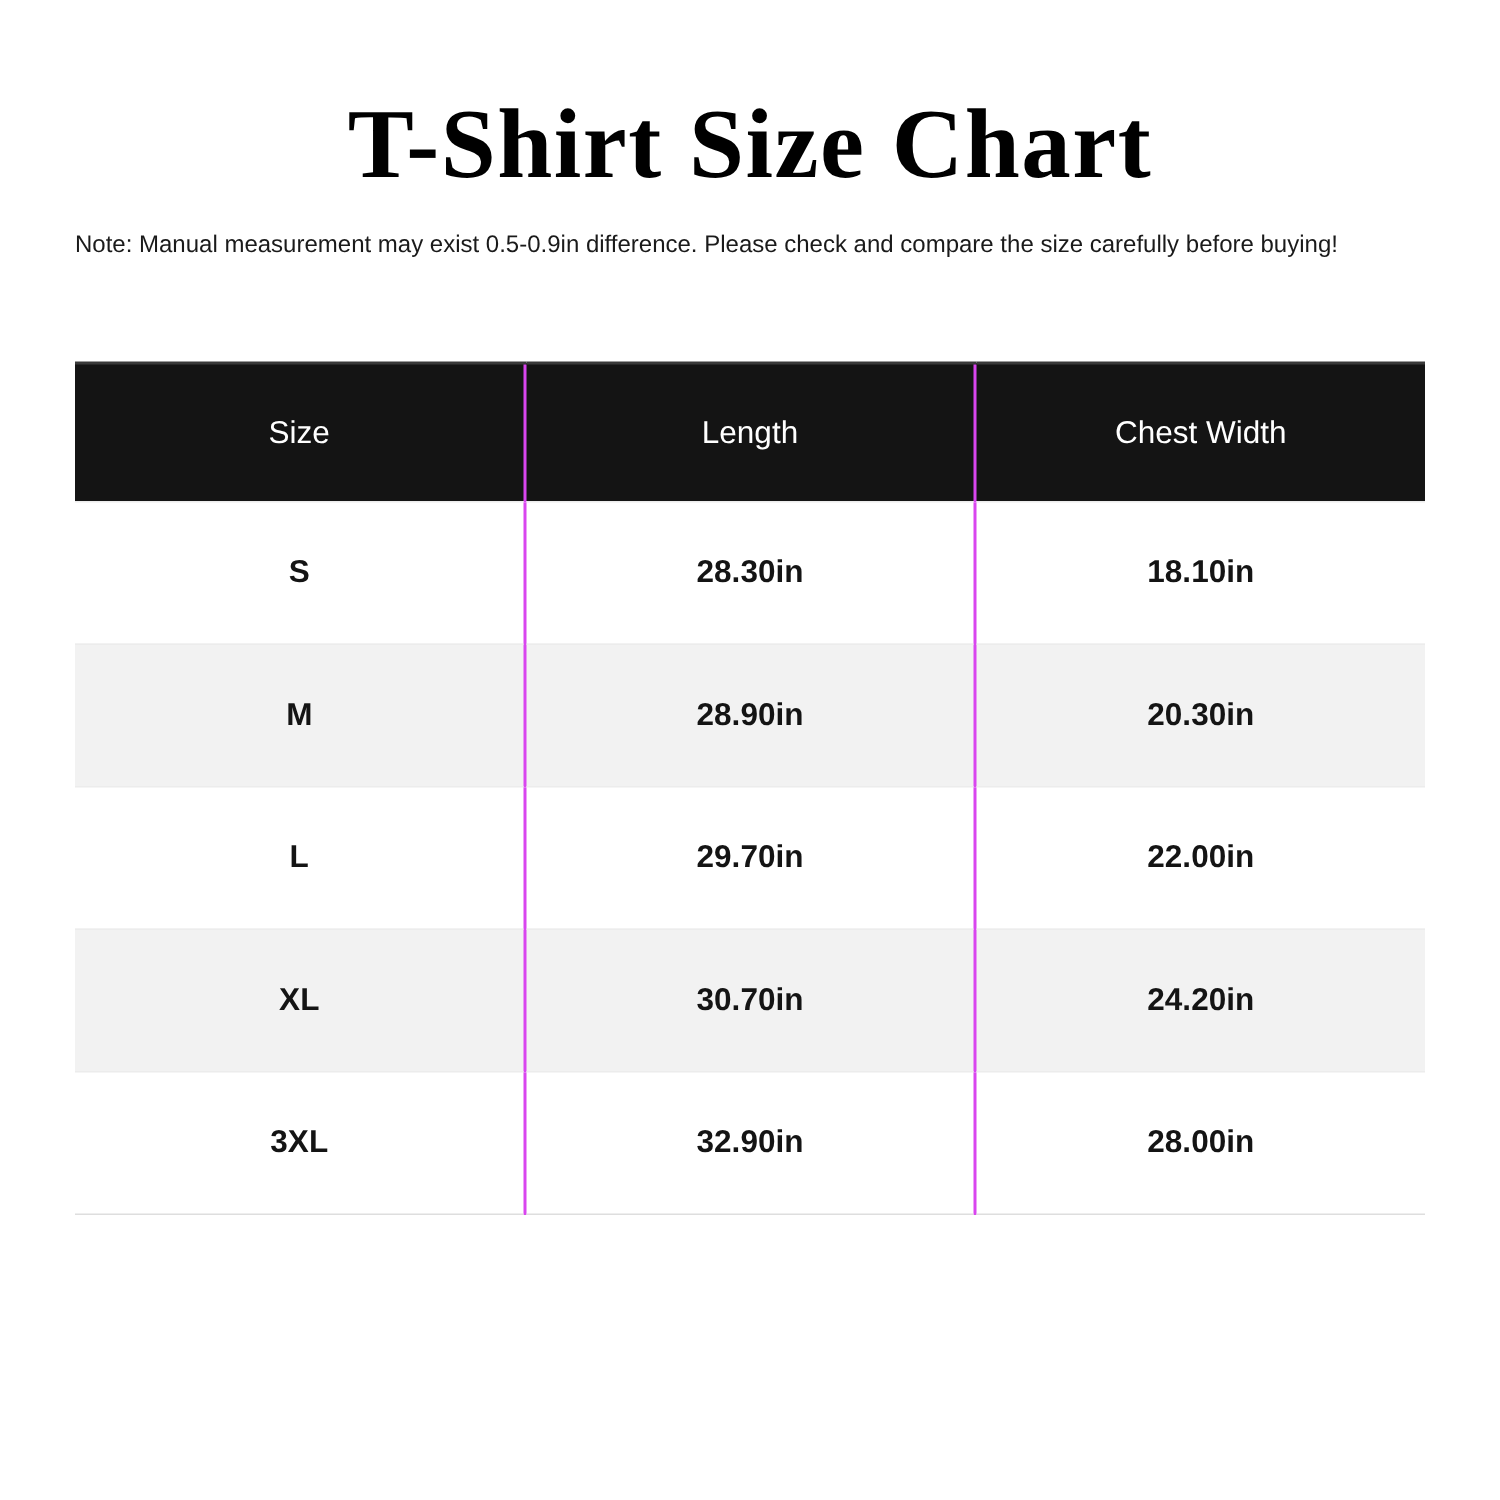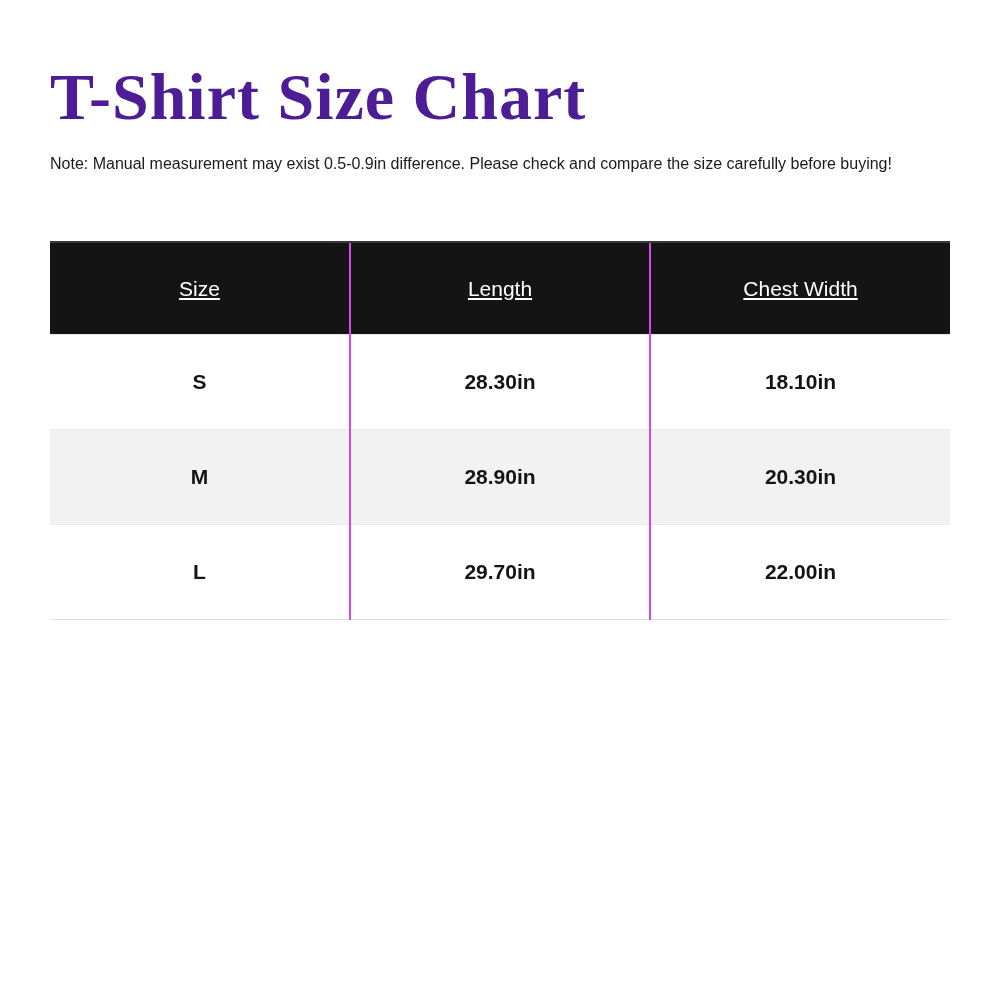--- a/index.html
+++ b/index.html
@@ -13,22 +13,23 @@
   }
   .page {
     padding: 50px 50px 0 50px;
   }
   .page-title {
     font-family: "Liberation Serif", "DejaVu Serif", serif;
     font-weight: 700;
     font-size: 66px;
     line-height: 1.05;
     letter-spacing: 1px;
-    color: #4c1d95;
+    color: #000000;
     margin-top: 12px;
+    text-align: center;
   }
   .page-note {
     margin-top: 18px;
     font-size: 16px;
     line-height: 30px;
     color: #1a1a1a;
     max-width: 910px;
   }
   table.size-chart {
     border-collapse: collapse;
@@ -39,21 +40,20 @@
   }
   table.size-chart th {
     background: #141414;
     color: #ffffff;
     font-weight: 500;
     font-size: 21px;
     height: 92px;
     text-align: center;
     vertical-align: middle;
     border-top: 2px solid #3a3a3a;
-    text-decoration: underline;
   }
   table.size-chart th + th,
   table.size-chart td + td {
     border-left: 2px solid #d946ef;
   }
   table.size-chart td {
     height: 95px;
     text-align: center;
     vertical-align: middle;
     font-size: 21px;
@@ -93,15 +93,25 @@
         <tr>
           <td>M</td>
           <td>28.90in</td>
           <td>20.30in</td>
         </tr>
         <tr>
           <td>L</td>
           <td>29.70in</td>
           <td>22.00in</td>
         </tr>
+        <tr>
+          <td>XL</td>
+          <td>30.70in</td>
+          <td>24.20in</td>
+        </tr>
+        <tr>
+          <td>3XL</td>
+          <td>32.90in</td>
+          <td>28.00in</td>
+        </tr>
       </tbody>
   </table>
 </div>
 
 </body></html>

